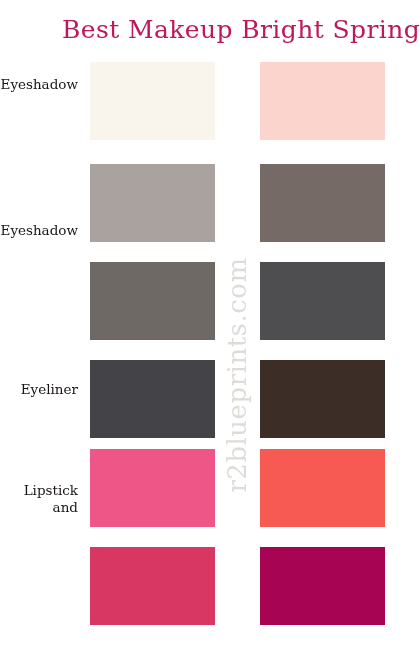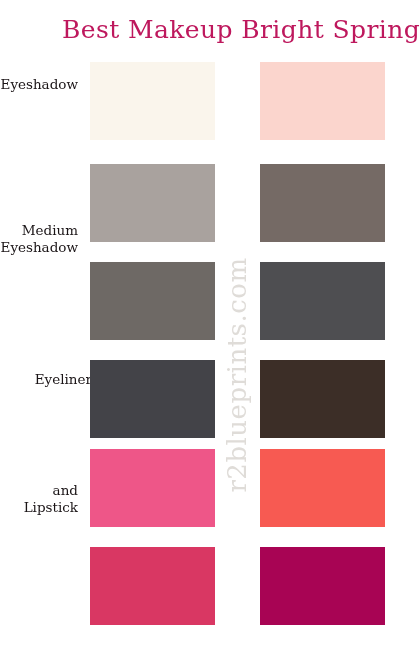--- a/index.html
+++ b/index.html
@@ -104,41 +104,40 @@
 
   <div id="swatch-grid">
       <div class="row-label" style="top: 14px;">
         <div>Eyeshadow</div>
       </div>
       <div class="palette-row" style="top: 0px;">
         <div class="swatch col-left" title="#FAF5EC" style="background: rgb(250, 245, 236);"></div>
         <div class="swatch col-right" title="#FBD5CD" style="background: rgb(251, 213, 205);"></div>
       </div>
       <div class="row-label" style="top: 160px;">
-        <div>Medium</div>
         <div>Eyeshadow</div>
       </div>
       <div class="palette-row" style="top: 102px;">
         <div class="swatch col-left" title="#A9A29E" style="background: rgb(169, 162, 158);"></div>
         <div class="swatch col-right" title="#756A65" style="background: rgb(117, 106, 101);"></div>
       </div>
       <div class="palette-row" style="top: 200px;">
         <div class="swatch col-left" title="#6E6965" style="background: rgb(110, 105, 101);"></div>
         <div class="swatch col-right" title="#4E4E51" style="background: rgb(78, 78, 81);"></div>
       </div>
-      <div class="row-label" style="top: 309px; padding-left: 14px;">
+      <div class="row-label" style="top: 319px;">
         <div>Eyeliner</div>
       </div>
       <div class="palette-row" style="top: 298px;">
         <div class="swatch col-left" title="#434348" style="background: rgb(67, 67, 72);"></div>
         <div class="swatch col-right" title="#3C2E27" style="background: rgb(60, 46, 39);"></div>
       </div>
       <div class="row-label" style="top: 420px;">
+        <div>Lipstick</div>
         <div>and</div>
-        <div>Lipstick</div>
       </div>
       <div class="palette-row" style="top: 387px;">
         <div class="swatch col-left" title="#EE5688" style="background: rgb(238, 86, 136);"></div>
         <div class="swatch col-right" title="#F75A52" style="background: rgb(247, 90, 82);"></div>
       </div>
       <div class="palette-row" style="top: 485px;">
         <div class="swatch col-left" title="#D93763" style="background: rgb(217, 55, 99);"></div>
         <div class="swatch col-right" title="#A80454" style="background: rgb(168, 4, 84);"></div>
       </div>
     </div>

